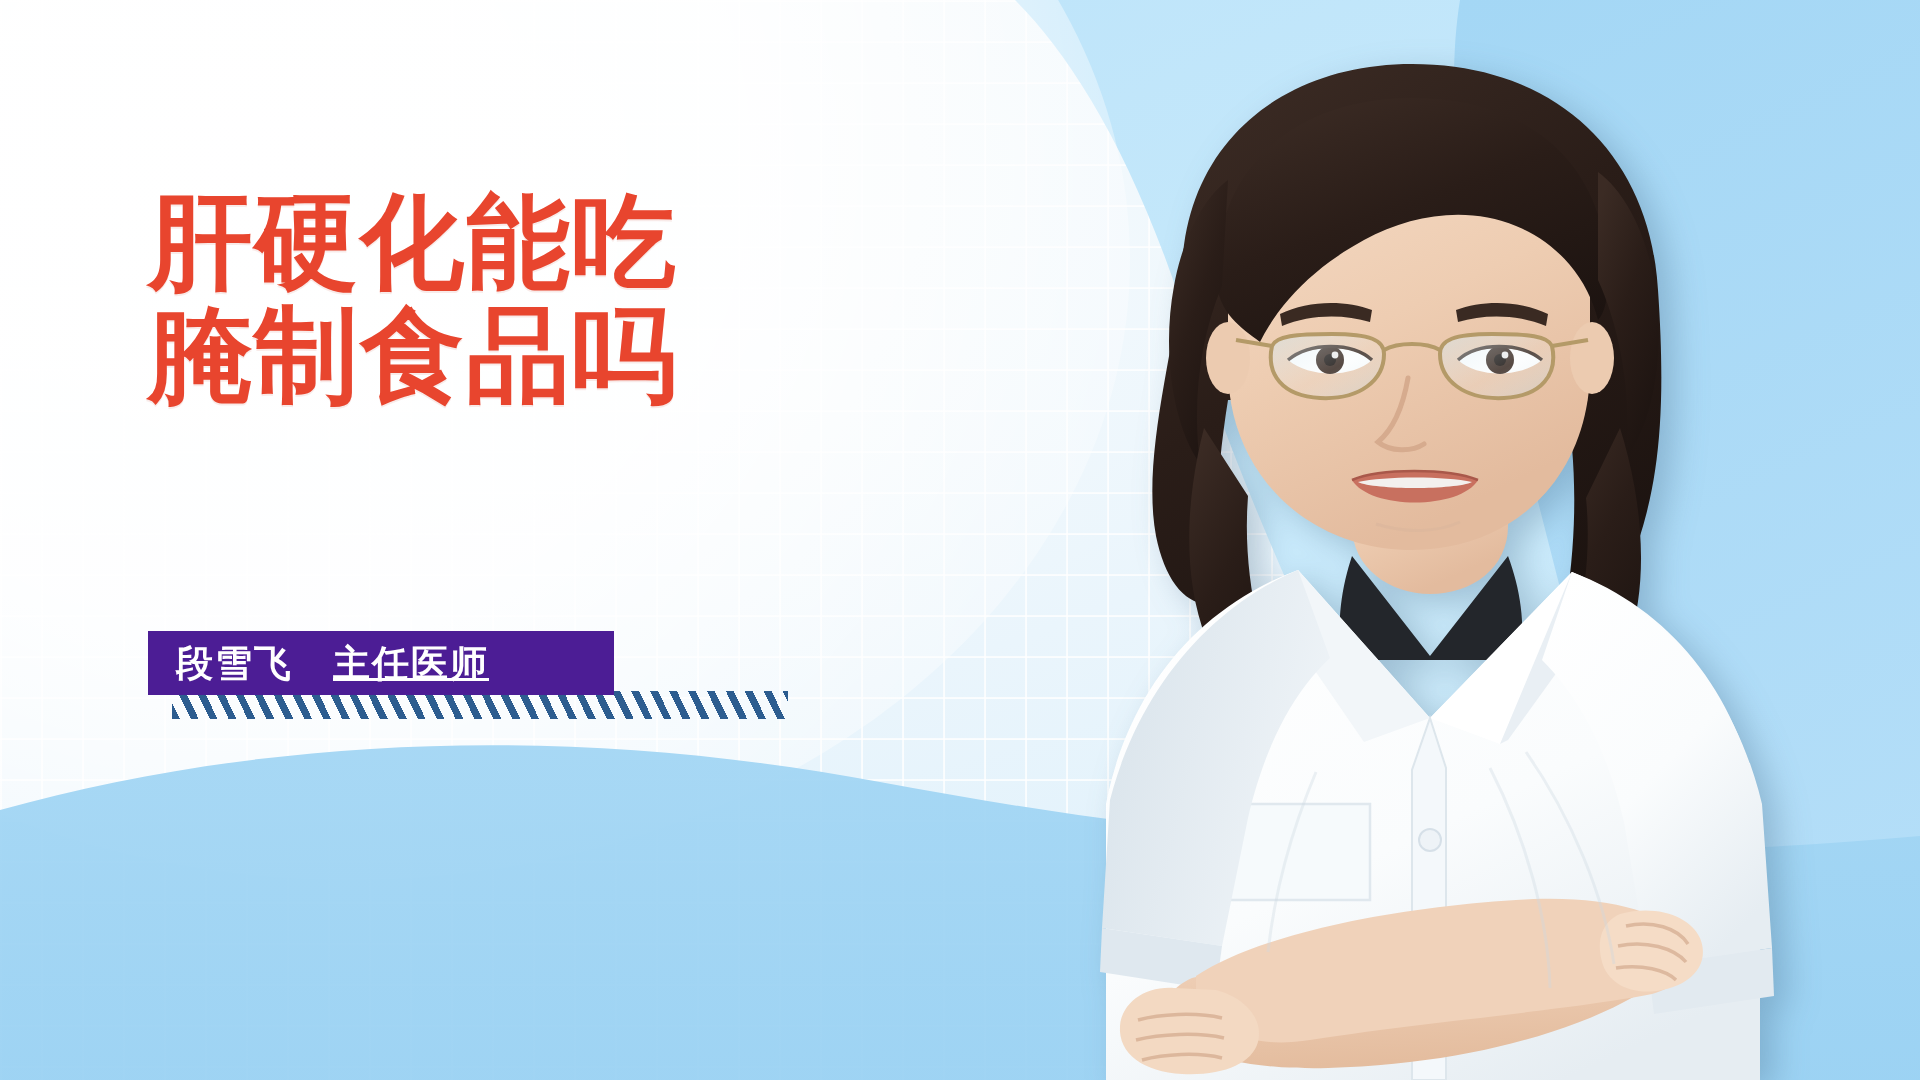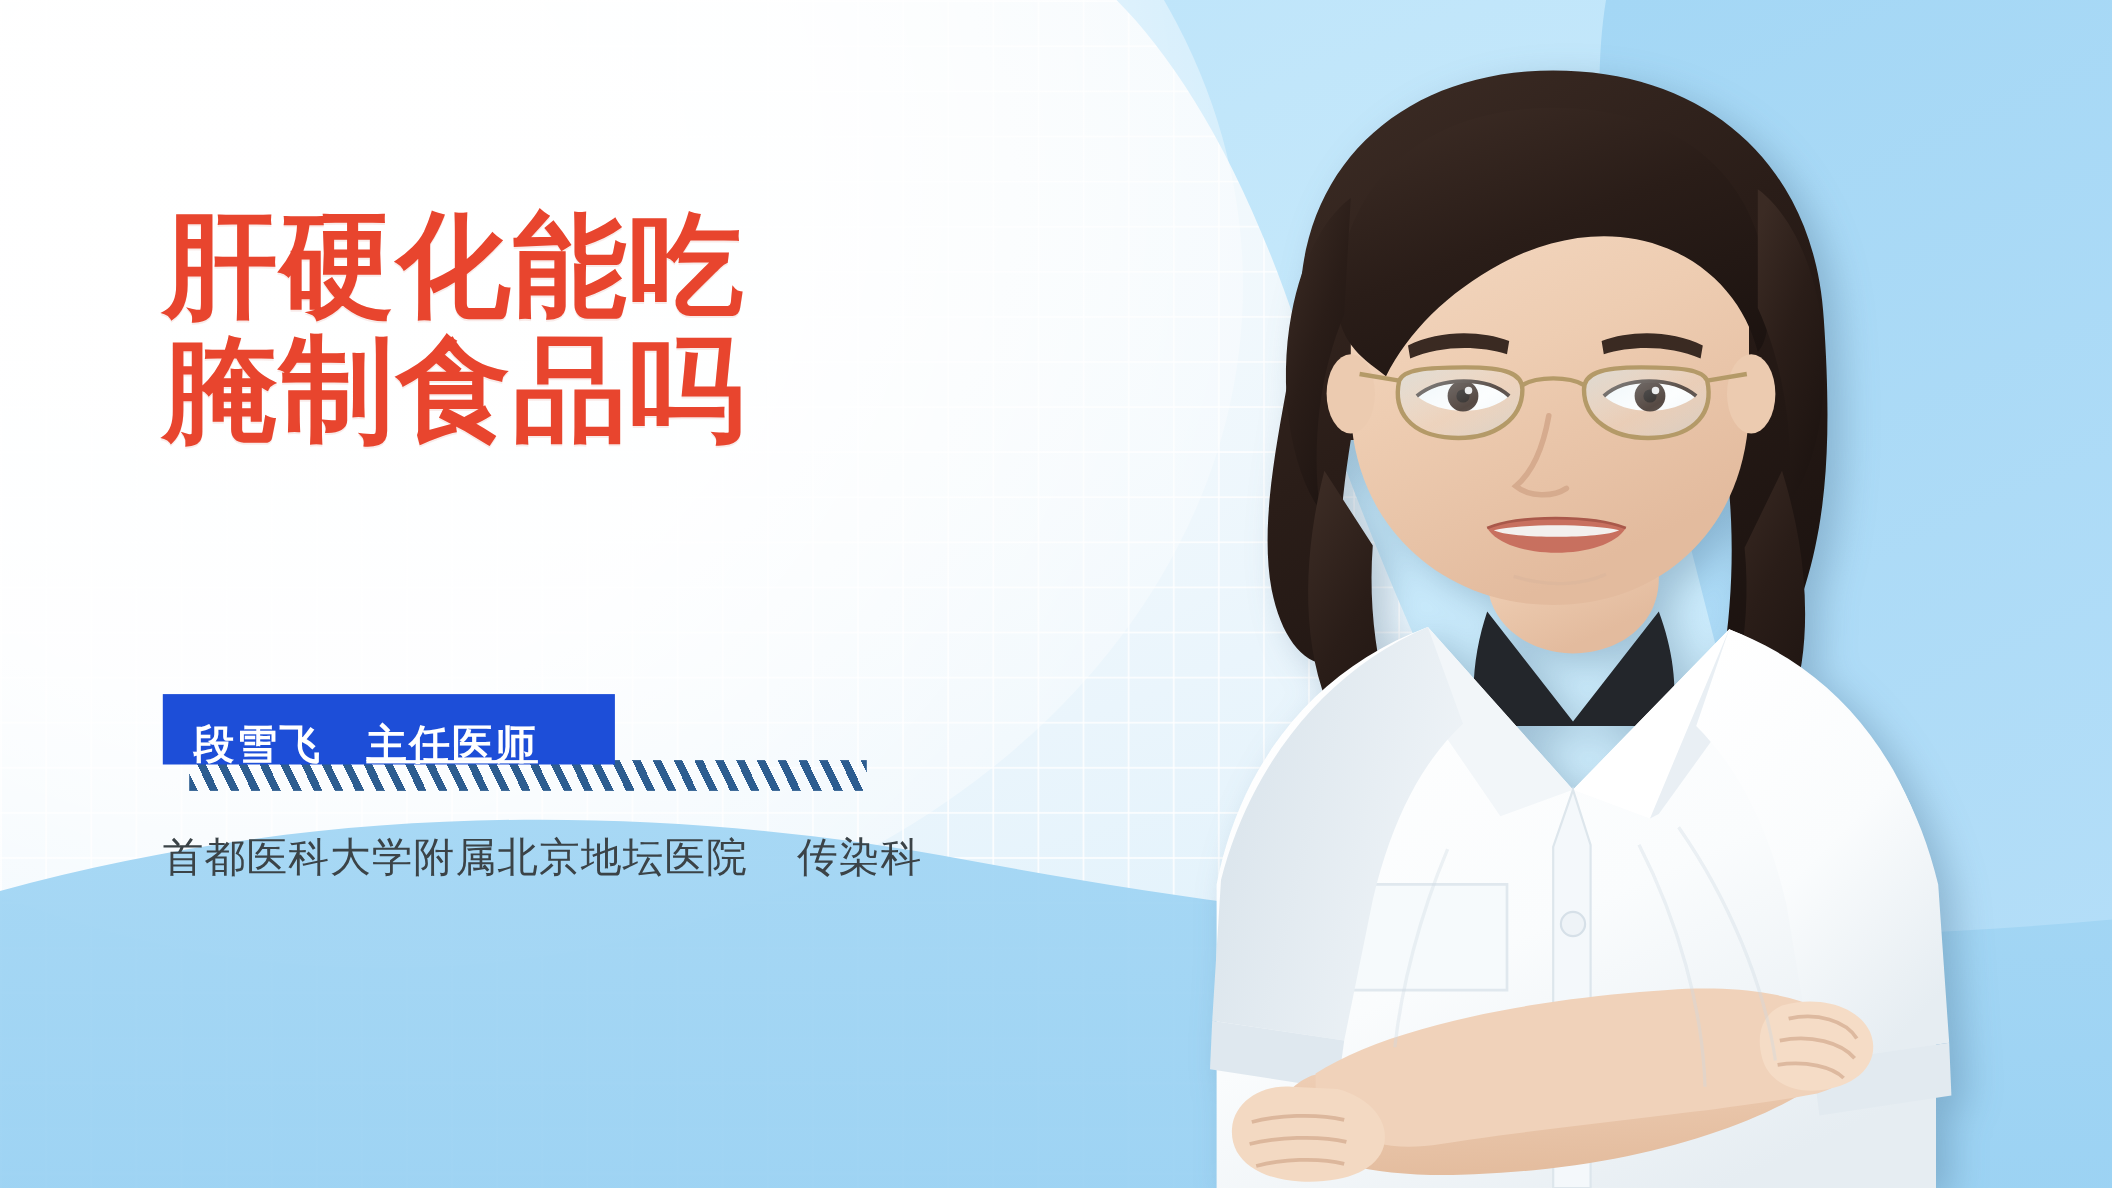--- a/index.html
+++ b/index.html
@@ -100,24 +100,24 @@
     width:616px; height:28px;
     background-image:repeating-linear-gradient(
         64deg,
         #1b4f86 0px, #1b4f86 7px,
         rgba(255,255,255,0) 7px, rgba(255,255,255,0) 17px);
     opacity:0.92;
   }
   .badge-box{
     position:absolute;
     left:0; top:0;
-    width:411px; height:64px;
-    background:#1d4ed8;
+    width:466px; height:64px;
+    background:#4c1d95;
     display:flex;
-    align-items:flex-end;
+    align-items:center;
     padding-left:28px;
   }
   .badge-name{
     color:#ffffff;
     font-size:37px;
     font-weight:bold;
     letter-spacing:2px;
     line-height:1;
   }
   .badge-sep{ display:inline-block; width:40px; }
@@ -205,25 +205,20 @@
 
   <div class="badge-wrap">
     <div class="badge-hatch"></div>
     <div class="badge-box">
       <span class="badge-name">段雪飞</span>
       <span class="badge-sep"></span>
       <span class="badge-role">主任医师</span>
     </div>
   </div>
 
-  <div class="affiliation">
-    <span>首都医科大学附属北京地坛医院</span>
-    <span class="affil-gap"></span>
-    <span>传染科</span>
-  </div>
 
   <div class="doctor">
     <svg viewBox="0 0 980 1052" preserveAspectRatio="xMidYMax meet">
       <defs>
         <linearGradient id="skin" x1="0" y1="0" x2="0.4" y2="1">
           <stop offset="0%" stop-color="#f6ddc8"></stop>
           <stop offset="55%" stop-color="#eecdb2"></stop>
           <stop offset="100%" stop-color="#e3bb9e"></stop>
         </linearGradient>
         <linearGradient id="skinArm" x1="0" y1="0" x2="0.2" y2="1">

